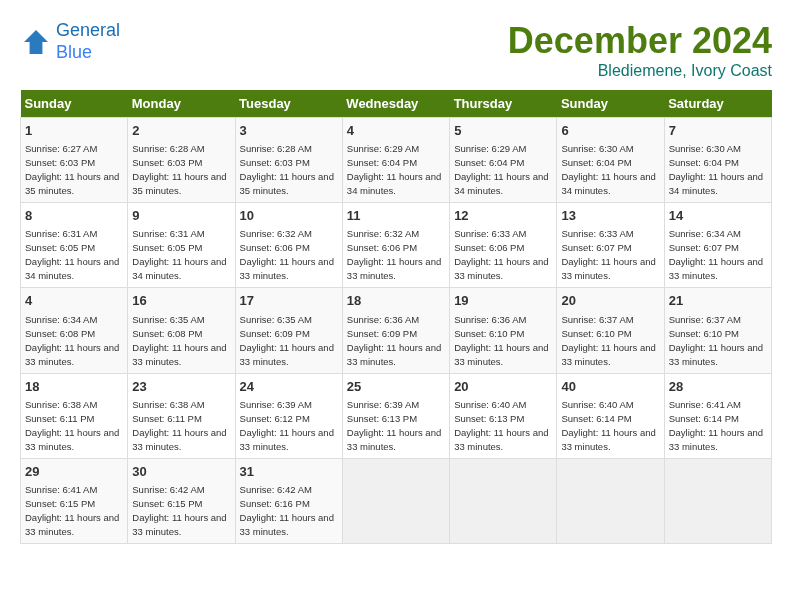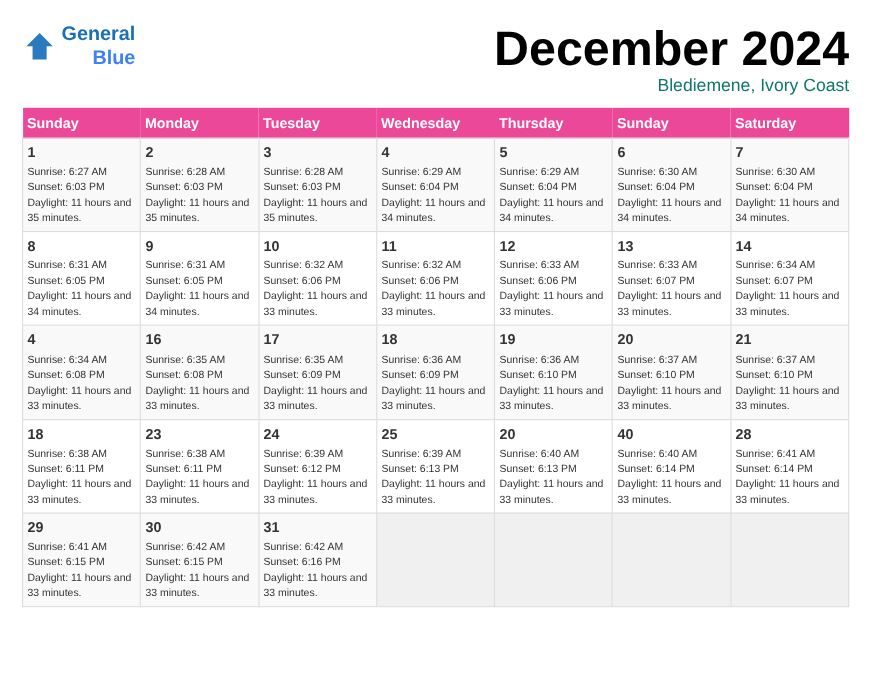--- a/index.html
+++ b/index.html
@@ -16,52 +16,51 @@
       align-items: flex-start;
       margin-bottom: 10px;
     }
     .logo {
       display: flex;
       align-items: center;
       gap: 4px;
     }
     .logo-text {
       font-size: 18px;
-      font-weight: bold;
+      font-weight: normal;
       color: #333;
       line-height: 1.2;
-      text-align: right;
     }
     .logo-text span {
       color: #1a6fb5;
     }
     .logo-icon {
       width: 32px;
       height: 32px;
     }
     .title-area {
       text-align: right;
     }
     .month-title {
-      font-size: 44px;
+      font-size: 36px;
       font-weight: bold;
-      color: #000000;
+      color: #4d7c0f;
       margin-left: 48px;
     }
     .location-title {
       font-size: 16px;
       color: #0f766e;
     }
     table {
       width: 100%;
       border-collapse: collapse;
       font-size: 10px;
     }
     thead tr th {
-      background-color: #ec4899;
+      background-color: #4d7c0f;
       color: white;
       padding: 6px 4px;
       text-align: left;
       font-size: 13px;
       font-weight: bold;
     }
     tbody tr td {
       vertical-align: top;
       padding: 4px 4px;
       border: 1px solid #ddd;

